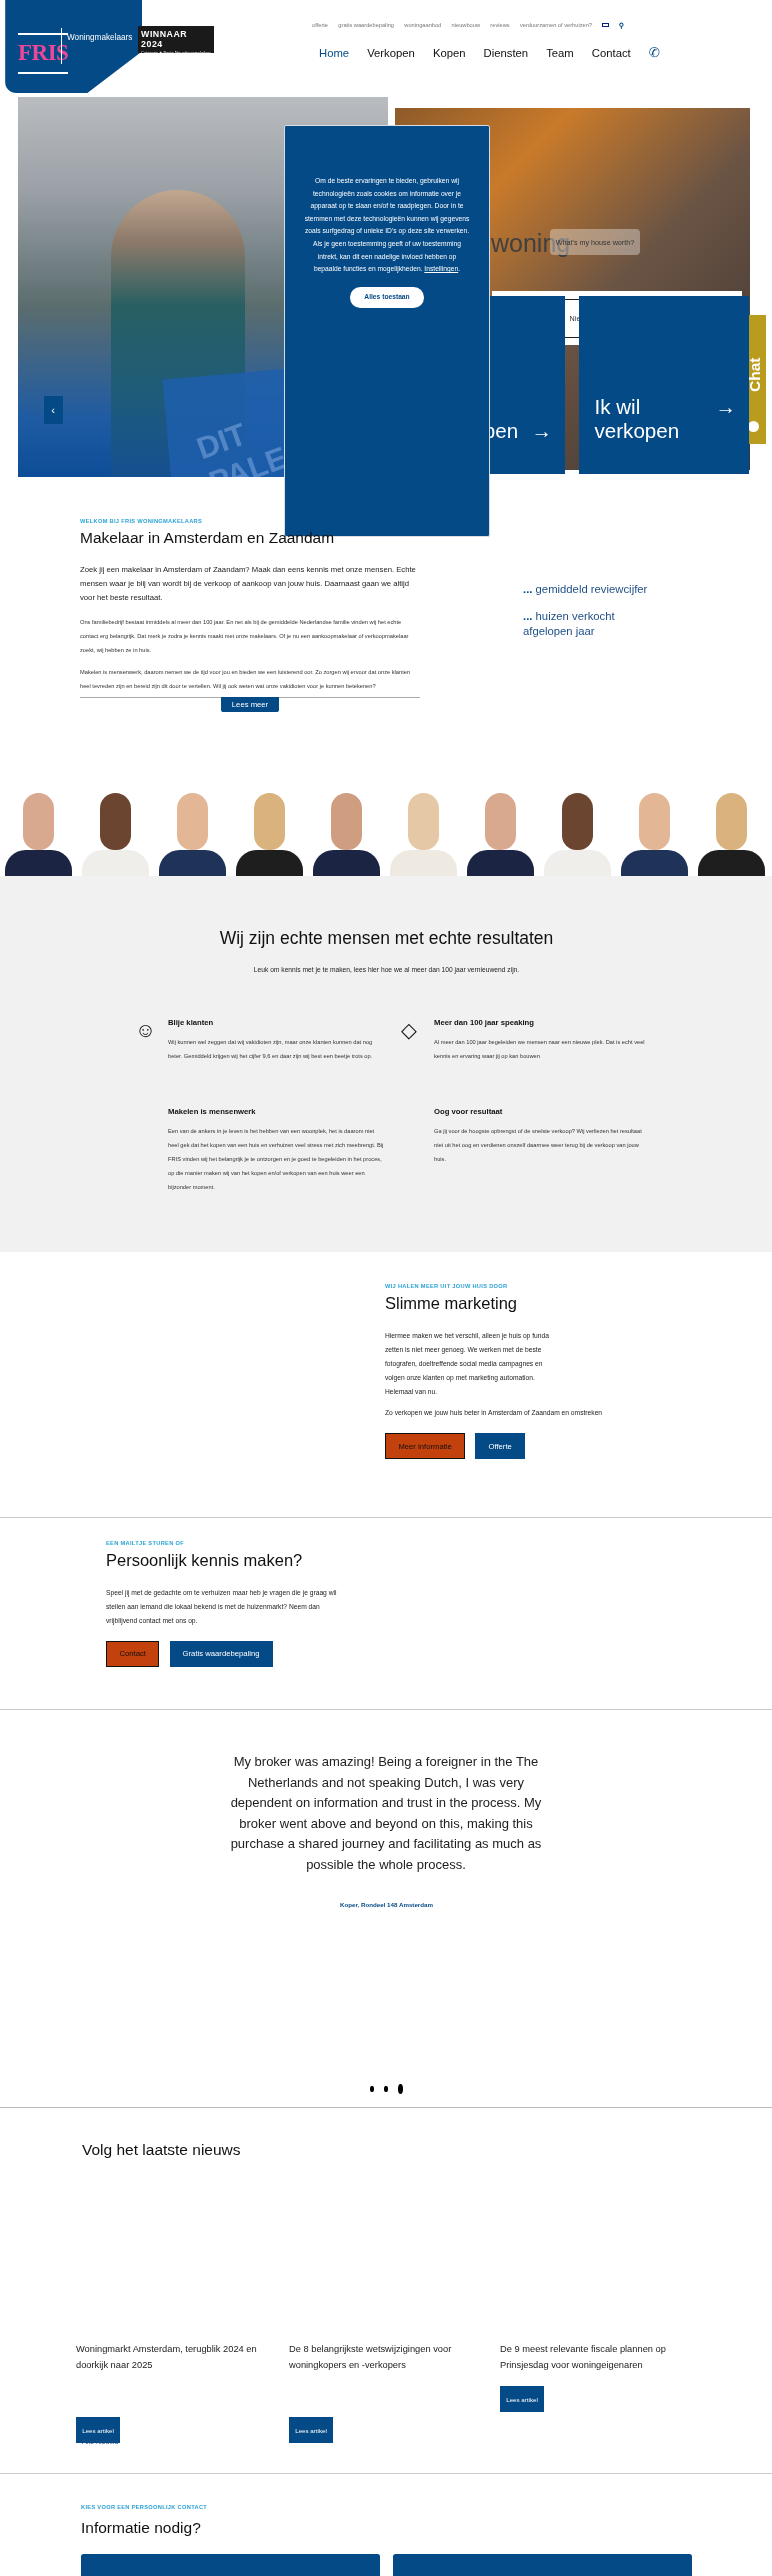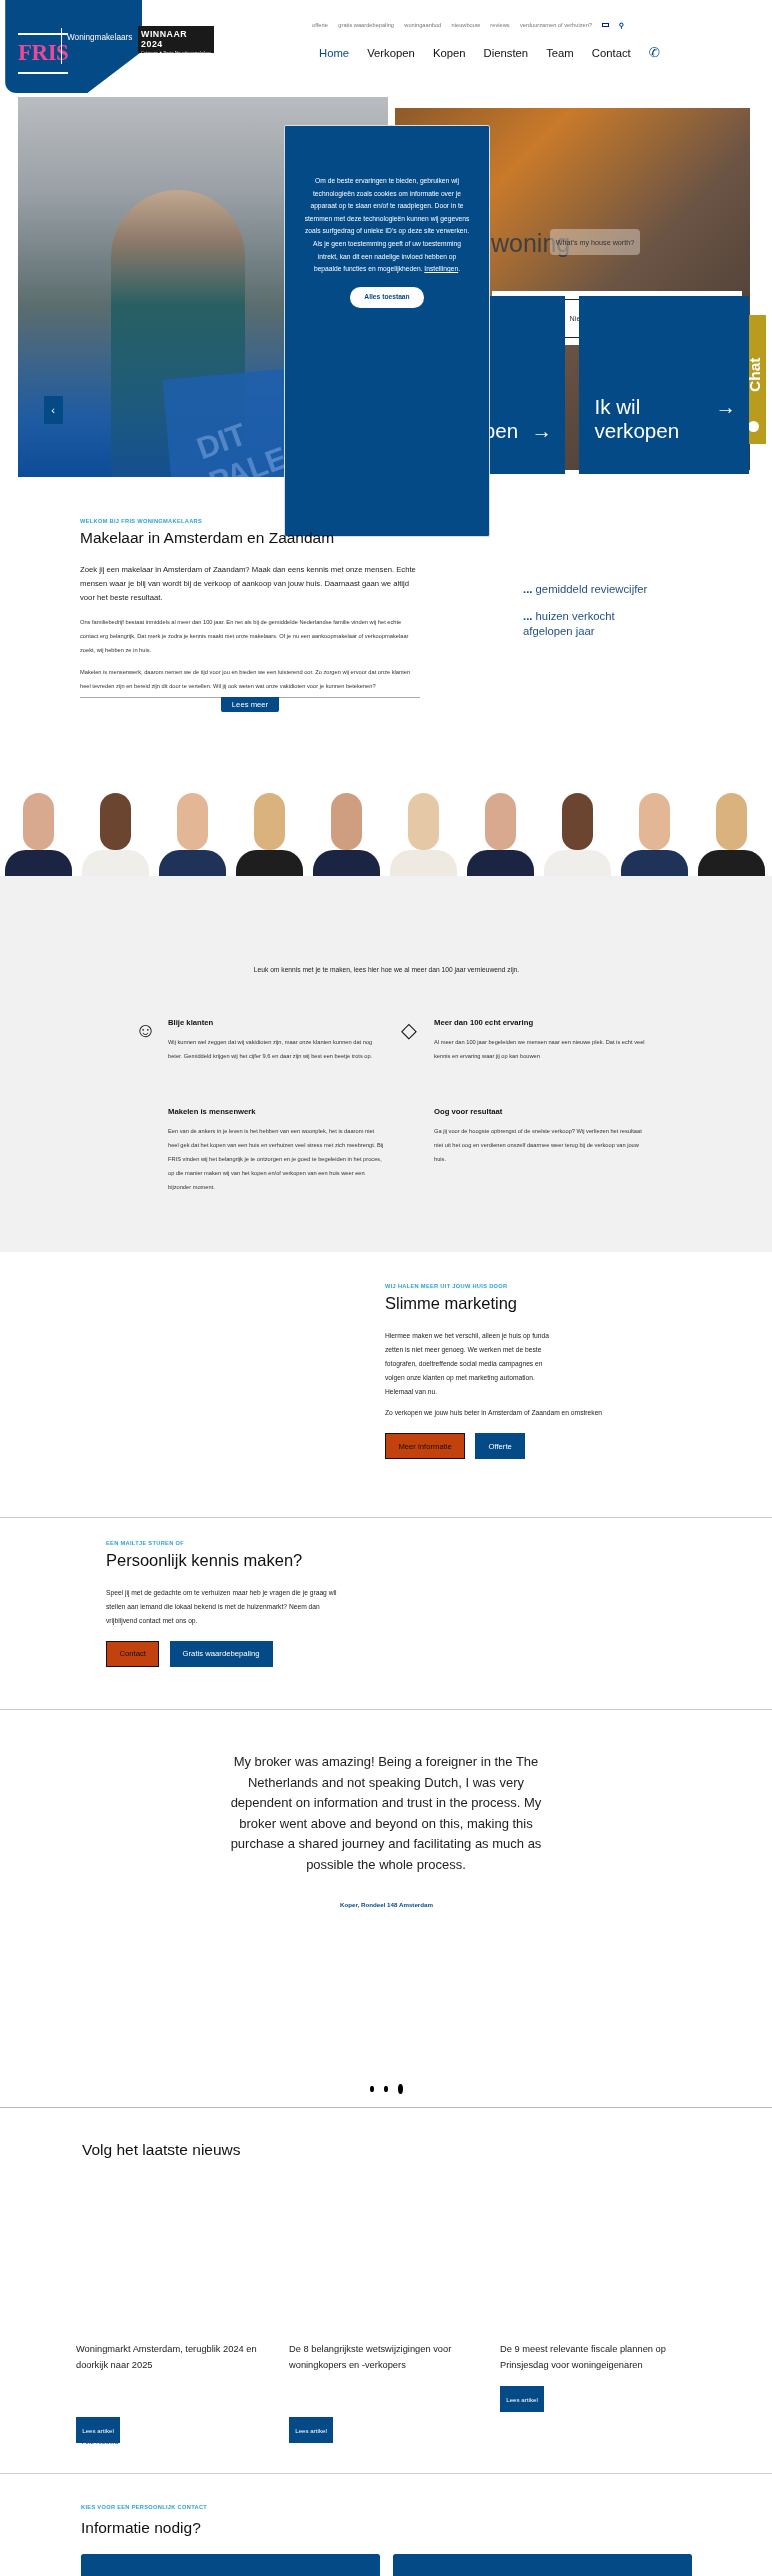--- a/index.html
+++ b/index.html
@@ -246,29 +246,30 @@
       <div class="head" style="background:#e3b795"></div>
       <div class="body" style="background:#1f3257"></div>
     </div>
   <div class="face">
       <div class="head" style="background:#d9b27d"></div>
       <div class="body" style="background:#1e1e1e"></div>
     </div>
 </div>
 
 <section class="results">
+  <h2>Wij zijn echte mensen met echte resultaten</h2>
   <div class="sub">Leuk om kennis met je te maken, lees hier hoe we al meer dan 100 jaar vernieuwend zijn.</div>
   <div class="feat" style="left:168px;top:142px">
     <span class="icon">☺</span>
     <h3>Blije klanten</h3>
     <p>Wij kunnen wel zeggen dat wij vakidioten zijn, maar onze klanten kunnen dat nog beter. Gemiddeld krijgen wij het cijfer 9,6 en daar zijn wij best een beetje trots op.</p>
   </div>
   <div class="feat" style="left:434px;top:142px">
     <span class="icon">◇</span>
-    <h3>Meer dan 100 echt ervaring</h3>
+    <h3>Meer dan 100 jaar speaking</h3>
     <p>Al meer dan 100 jaar begeleiden we mensen naar een nieuwe plek. Dat is echt veel kennis en ervaring waar jij op kan bouwen</p>
   </div>
   <div class="feat" style="left:434px;top:231px">
     <h3>Oog voor resultaat</h3>
     <p>Ga jij voor de hoogste opbrengst of de snelste verkoop? Wij verliezen het resultaat niet uit het oog en verdienen onszelf daarmee weer terug bij de verkoop van jouw huis.</p>
   </div>
   <div class="feat" style="left:168px;top:231px">
     <h3>Makelen is mensenwerk</h3>
     <p>Een van de ankers in je leven is het hebben van een woonplek, het is daarom niet heel gek dat het kopen van een huis en verhuizen veel stress met zich meebrengt. Bij FRIS vinden wij het belangrijk je te ontzorgen en je goed te begeleiden in het proces, op die manier maken wij van het kopen en/of verkopen van een huis weer een bijzonder moment.</p>
   </div>

